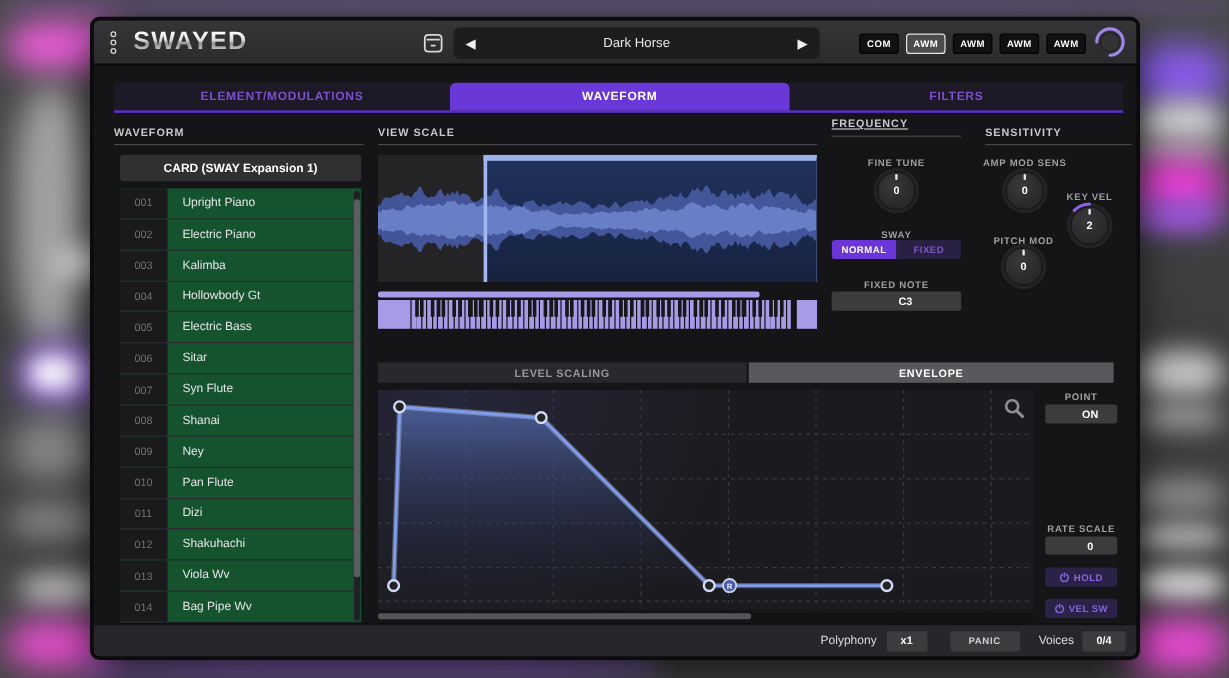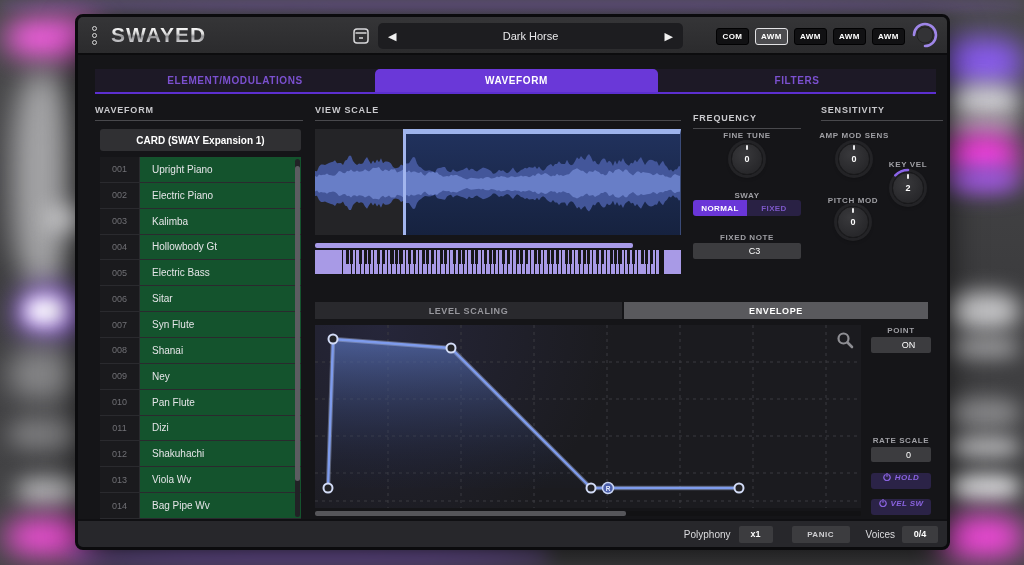--- a/index.html
+++ b/index.html
@@ -92,38 +92,38 @@
     text-align:center; font-weight:bold; }
   .arc { position:absolute; pointer-events:none; }
 
   .toggle { position:absolute; left:615px; top:183px; width:108px; height:16px;
     display:flex; border-radius:3px; overflow:hidden; }
   .tg { flex:1; display:flex; align-items:center; justify-content:center;
     font-size:8px; font-weight:bold; letter-spacing:.4px; }
   .tg.on { background:#6a36d8; color:#fff; }
   .tg.off { background:#292144; color:#7d58c8; }
   .valbox { position:absolute; background:#3c3c3f; border-radius:2px; color:#fff;
-    font-size:9px; font-weight:normal; display:flex; align-items:center; justify-content:center;padding-left:15px; }
+    font-size:9px; font-weight:bold; display:flex; align-items:center; justify-content:center;padding-left:15px; }
 
   
   .envtabs { position:absolute; left:237px; top:285px; width:613px; height:17px; display:flex; gap:2px; }
   .envtab { display:flex; align-items:center; justify-content:center; font-size:9px;
     font-weight:bold; letter-spacing:.6px; }
   .envtab.active { background:#59595d; color:#fff; }
   .envtab.idle { background:#29292d; color:#97979d; }
   .graph { position:absolute; left:237px; top:308px; width:546px; height:183px;
     background:radial-gradient(circle at 12% 0%, #26263a 0%, #1b1b1f 45%); }
   .mag { position:absolute; right:7px; top:6px; }
   .envscroll { position:absolute; left:237px; top:494px; width:546px; height:5px;
     background:#121214; border-radius:2px; }
   .envthumb { position:absolute; left:0; top:0; height:5px; width:57%;
     background:#56565a; border-radius:2px; }
   .pwr-btn { position:absolute; left:793px; width:60px; height:16px; background:#2b2347;
     border-radius:3px; color:#8a63e0; font-size:8px; font-weight:bold; display:flex;
-    justify-content:center; gap:4px; letter-spacing:.4px;font-style:italic; }
+    align-items:center; justify-content:center; gap:4px; letter-spacing:.4px; }
 
   
   .footer { position:absolute; left:0; right:0; bottom:0; height:28px; background:#27272b;
     border-top:2px solid #101013; display:flex; align-items:center; justify-content:flex-end;
     padding-right:9px; }
   .ftext { color:#dcdcdf; font-size:10px; }
   .fbox { background:#3c3c3f; border-radius:2px; color:#fff; font-size:9px; font-weight:bold;
     display:flex; align-items:center; justify-content:center; height:17px; }
 </style>
 </head>
@@ -387,21 +387,21 @@
         <div class="bkey" style="left: 294.5px; width: 3.1px;"></div>
         <div class="bkey" style="left: 298.97px; width: 3.1px;"></div>
         <div class="bkey" style="left: 303.44px; width: 3.1px;"></div>
         <div class="bkey" style="left: 312.38px; width: 3.1px;"></div>
         <div class="bkey" style="left: 316.85px; width: 3.1px;"></div>
         <div class="bkey" style="left: 325.79px; width: 3.1px;"></div>
         <div class="bkey" style="left: 330.26px; width: 3.1px;"></div>
         <div class="bkey" style="left: 334.73px; width: 3.1px;"></div>
       </div>
 
-    <div class="sec-label" style="left:615px;top:96px;width:108px;">FREQUENCY</div>
+    <div class="sec-label" style="left:615px;top:81px;width:108px;text-decoration:underline;">FREQUENCY</div>
     <div class="klabel" style="left:615px;top:114px;width:108px;">FINE TUNE</div>
     <div class="knob" style="left:653px;top:126px;">
         <span class="kv">0</span>
       </div>
     <div class="klabel" style="left:615px;top:174px;width:108px;">SWAY</div>
     <div class="toggle">
       <div class="tg on">NORMAL</div>
       <div class="tg off">FIXED</div>
     </div>
     <div class="klabel" style="left:615px;top:216px;width:108px;">FIXED NOTE</div>

